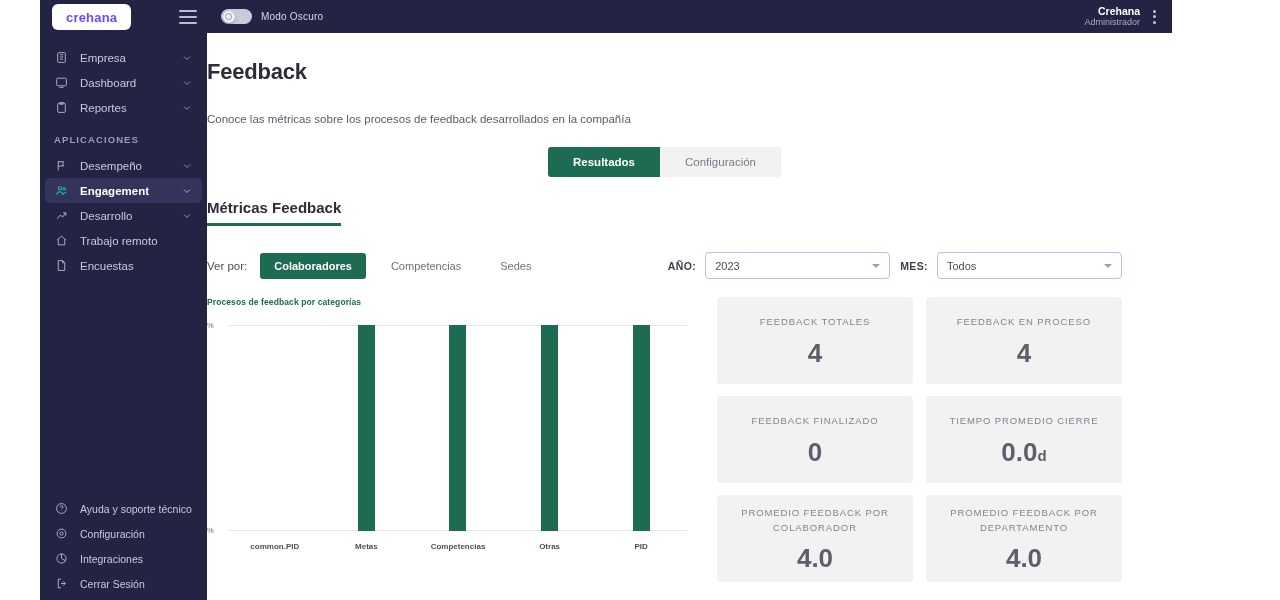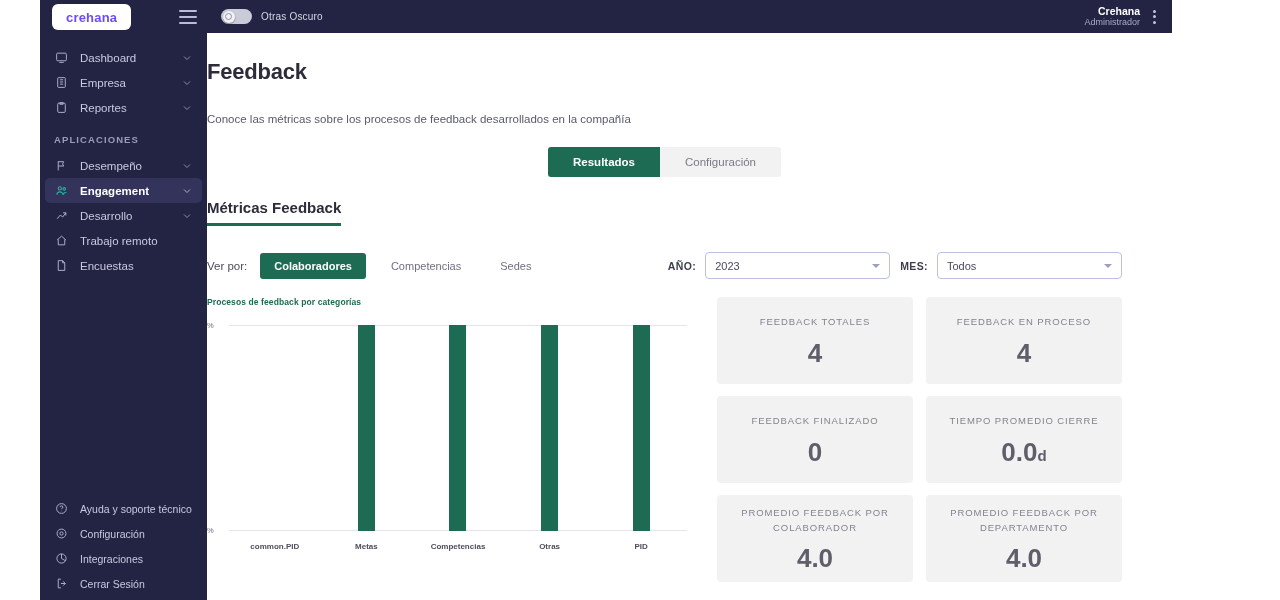--- a/index.html
+++ b/index.html
@@ -192,38 +192,38 @@
           <i></i>
           <i></i>
         </div>
     </div>
 
     <nav class="nav">
 
       <div class="nav-item">
         <span class="ico">
           <svg viewBox="0 0 24 24" fill="none" stroke="#aeb0c8" stroke-width="1.8">
+              <rect x="5" y="3" width="14" height="18" rx="1.5"></rect>
+              <path d="M9 7h6M9 11h6M9 15h6"></path>
+            </svg>
+        </span>
+        <span class="lbl">Empresa</span>
+        <svg class="chev" viewBox="0 0 24 24" fill="none" stroke="#aeb0c8" stroke-width="2">
+            <path d="M6 9l6 6 6-6"></path>
+          </svg>
+      </div>
+
+      <div class="nav-item">
+        <span class="ico">
+          <svg viewBox="0 0 24 24" fill="none" stroke="#aeb0c8" stroke-width="1.8">
               <rect x="3" y="4" width="18" height="14" rx="2"></rect>
               <path d="M8 21h8"></path>
             </svg>
         </span>
         <span class="lbl">Dashboard</span>
-        <svg class="chev" viewBox="0 0 24 24" fill="none" stroke="#aeb0c8" stroke-width="2">
-            <path d="M6 9l6 6 6-6"></path>
-          </svg>
-      </div>
-
-      <div class="nav-item">
-        <span class="ico">
-          <svg viewBox="0 0 24 24" fill="none" stroke="#aeb0c8" stroke-width="1.8">
-              <rect x="5" y="3" width="14" height="18" rx="1.5"></rect>
-              <path d="M9 7h6M9 11h6M9 15h6"></path>
-            </svg>
-        </span>
-        <span class="lbl">Empresa</span>
         <svg class="chev" viewBox="0 0 24 24" fill="none" stroke="#aeb0c8" stroke-width="2">
             <path d="M6 9l6 6 6-6"></path>
           </svg>
       </div>
 
       <div class="nav-item">
         <span class="ico">
           <svg viewBox="0 0 24 24" fill="none" stroke="#aeb0c8" stroke-width="1.8">
               <rect x="5" y="4" width="14" height="17" rx="2"></rect>
               <path d="M9 3h6v3H9z"></path>
@@ -349,21 +349,21 @@
     </div>
   </aside>
 
   <div class="right">
 
     <header class="topbar">
       <div class="toggle-wrap">
         <div class="toggle">
           <span class="knob"></span>
         </div>
-        <span class="toggle-label">Otras Oscuro</span>
+        <span class="toggle-label">Modo Oscuro</span>
       </div>
       <div class="topbar-right">
         <div class="user-block">
           <div class="user-name">Crehana</div>
           <div class="user-role">Administrador</div>
         </div>
         <div class="kebab">
             <i></i>
             <i></i>
             <i></i>

